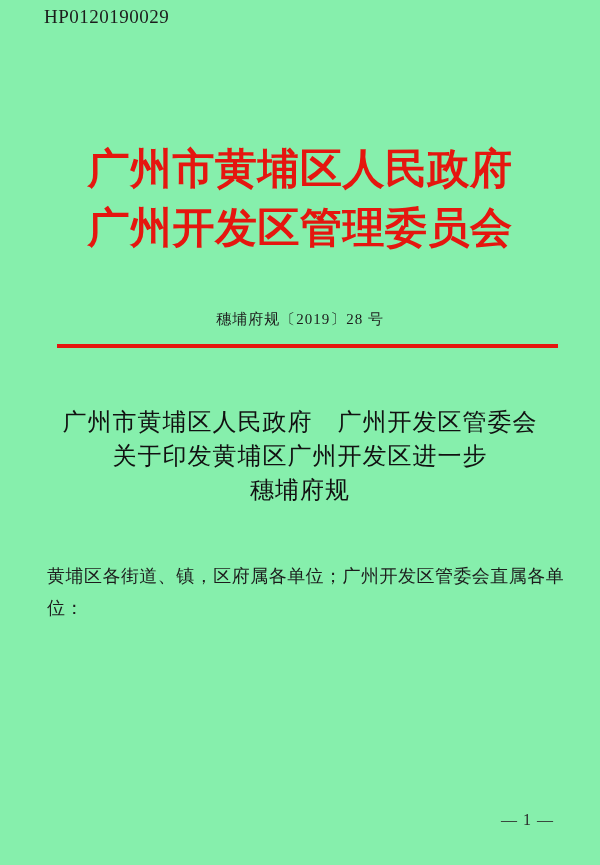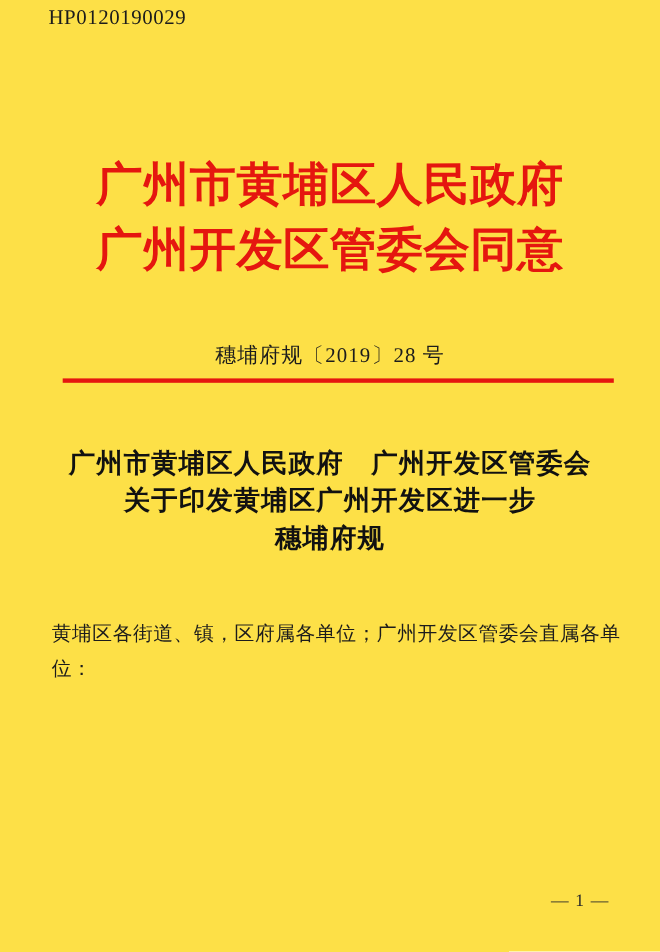--- a/index.html
+++ b/index.html
@@ -4,21 +4,21 @@
 <style>
   html, body {
     margin: 0;
     padding: 0;
     background: #ffffff;
   }
   .page {
     position: relative;
     width: 600px;
     height: 865px;
-    background: #fde047;
+    background: #86efac;
     overflow: hidden;
     font-family: "Liberation Serif", "DejaVu Serif", serif;
     color: #1c1c1c;
   }
   .doc-id {
     position: absolute;
     left: 44px;
     top: 6px;
     font-size: 19px;
     letter-spacing: 0.5px;
@@ -49,42 +49,42 @@
     margin-left: 2px;
     letter-spacing: 2px;
     white-space: nowrap;
   }
   .doc-number {
     position: absolute;
     left: 0;
     top: 310px;
     width: 100%;
     text-align: center;
-    font-size: 19px;
+    font-size: 15px;
     letter-spacing: 1px;
     color: #1c1c1c;
   }
   .red-divider {
     position: absolute;
     left: 57px;
     top: 344px;
     width: 501px;
     height: 4px;
     background: #e5160f;
   }
   .doc-title {
     position: absolute;
     left: 0;
     top: 405px;
     width: 100%;
     margin: 0;
     text-align: center;
     font-family: "Liberation Sans", "DejaVu Sans", sans-serif;
     font-size: 24px;
-    font-weight: bold;
+    font-weight: normal;
     line-height: 34px;
     color: #111111;
     letter-spacing: 1px;
   }
   .body-block {
     position: absolute;
     left: 47px;
     top: 560px;
     width: 517px;
     font-size: 18px;
@@ -112,21 +112,21 @@
 </head>
 <body>
 
 <div class="page">
 
   <div class="doc-id">HP0120190029</div>
 
   <div class="red-header">
     <div class="org-names">
       <div>广州市黄埔区人民政府</div>
-      <div>广州开发区管委会同意</div>
+      <div>广州开发区管理委员会</div>
     </div>
   </div>
 
   <div class="doc-number">穗埔府规〔2019〕28 号</div>
 
   <div class="red-divider"></div>
 
   <h1 class="doc-title">
     <div>广州市黄埔区人民政府　广州开发区管委会</div>
     <div>关于印发黄埔区广州开发区进一步</div>

